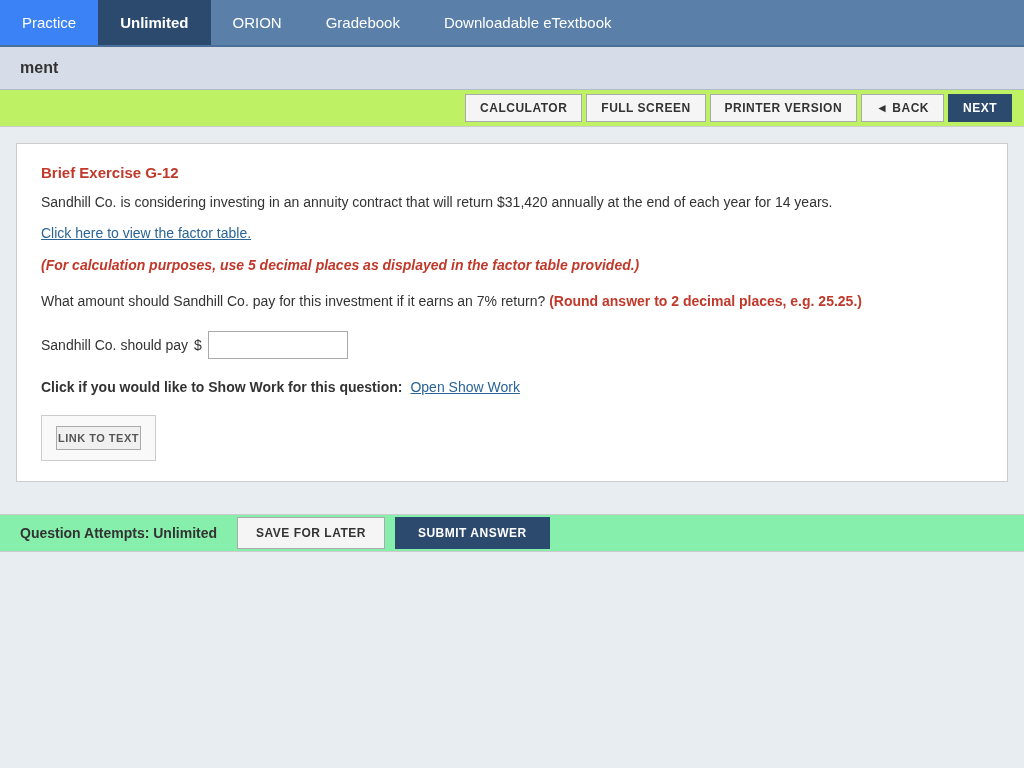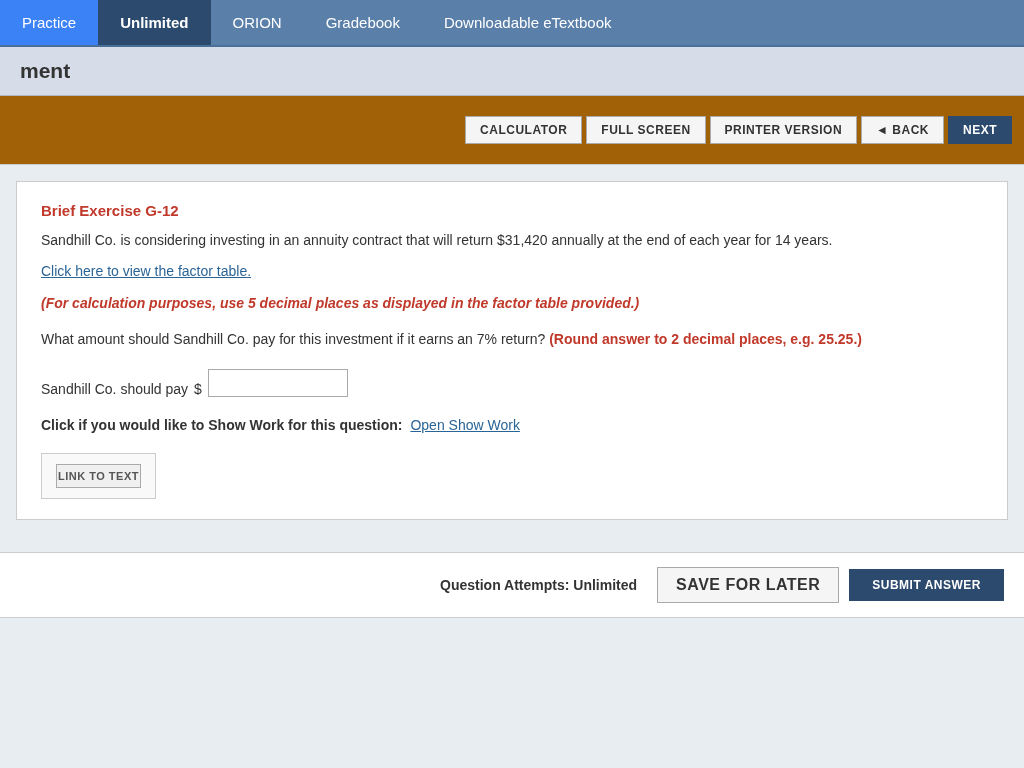--- a/index.html
+++ b/index.html
@@ -26,33 +26,33 @@
       font-weight: bold;
     }
     .nav-tab-practice {
       background: #3b82f6;
     }
 
     
     .page-title-bar {
       background: #d6dde8;
       padding: 12px 20px;
-      font-size: 21px;
+      font-size: 16px;
       font-weight: bold;
       color: #333;
       border-bottom: 1px solid #b0bac8;
     }
 
     
     .toolbar {
       display: flex;
       justify-content: flex-end;
       align-items: flex-start;
-      padding: 20px 12px;
-      background: #a16207;
+      padding: 4px 12px;
+      background: #bef264;
       gap: 4px;
       border-bottom: 1px solid #ccc;
     }
     .toolbar-btn {
       padding: 6px 14px;
       font-size: 12px;
       font-weight: bold;
       border: 1px solid #aaa;
       background: #f5f5f5;
       color: #333;
@@ -111,21 +111,21 @@
       line-height: 1.6;
       margin-bottom: 18px;
     }
     .question-prompt .round-note {
       color: #c0392b;
       font-weight: bold;
     }
 
     .answer-row {
       display: flex;
-      align-items: flex-end;
+      align-items: center;
       margin-bottom: 20px;
       gap: 6px;
     }
     .answer-label {
       color: #333;
       font-size: 14px;
     }
     .dollar-sign {
       color: #333;
       font-size: 14px;
@@ -169,37 +169,36 @@
       background: #f0f0f0;
       color: #555;
       cursor: pointer;
       letter-spacing: 0.5px;
       text-transform: uppercase;
     }
 
     
     .bottom-bar {
       display: flex;
-      justify-content: flex-end;
-      align-items: center;
-      padding: 14px 20px;
-      background: #ffffff;
+      align-items: center;
+      padding: 2px 20px;
+      background: #86efac;
       gap: 10px;
       border-top: 1px solid #ccc;
       margin-top: 4px;
     }
     .attempts-label {
       font-weight: bold;
       color: #333;
       font-size: 14px;
       margin-right: 10px;
     }
     .save-later-btn {
       padding: 8px 18px;
-      font-size: 16px;
+      font-size: 12px;
       font-weight: bold;
       border: 1px solid #aaa;
       background: #f5f5f5;
       color: #333;
       cursor: pointer;
       letter-spacing: 0.5px;
       text-transform: uppercase;
     }
     .submit-btn {
       padding: 8px 22px;

